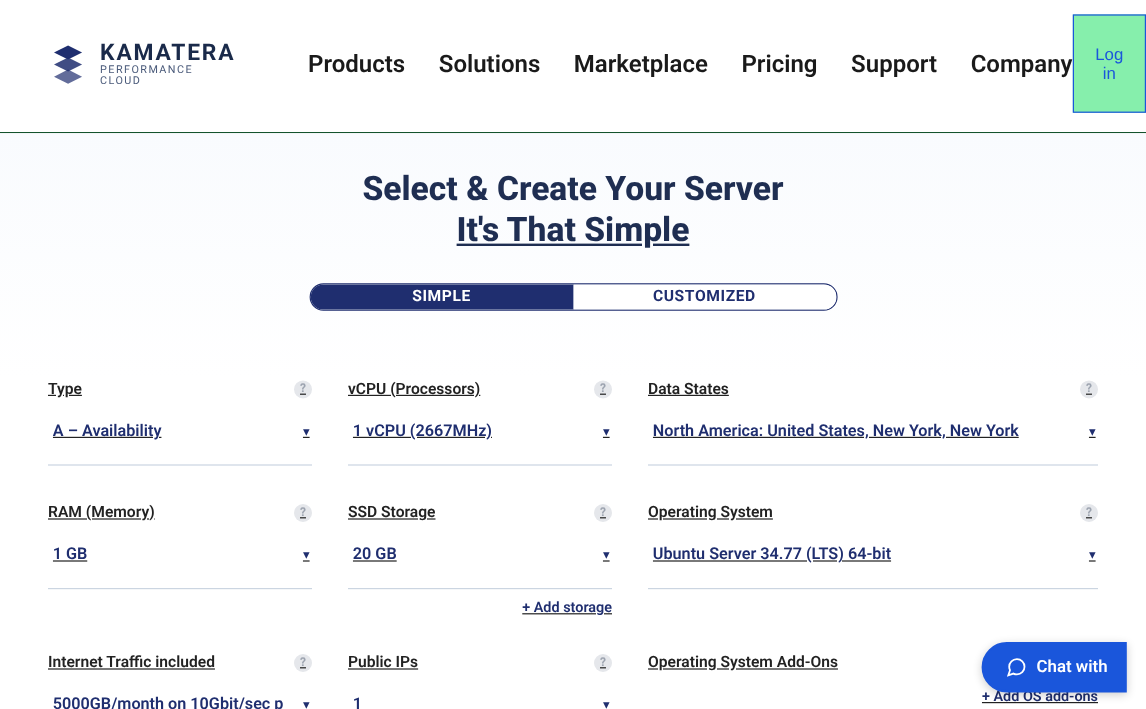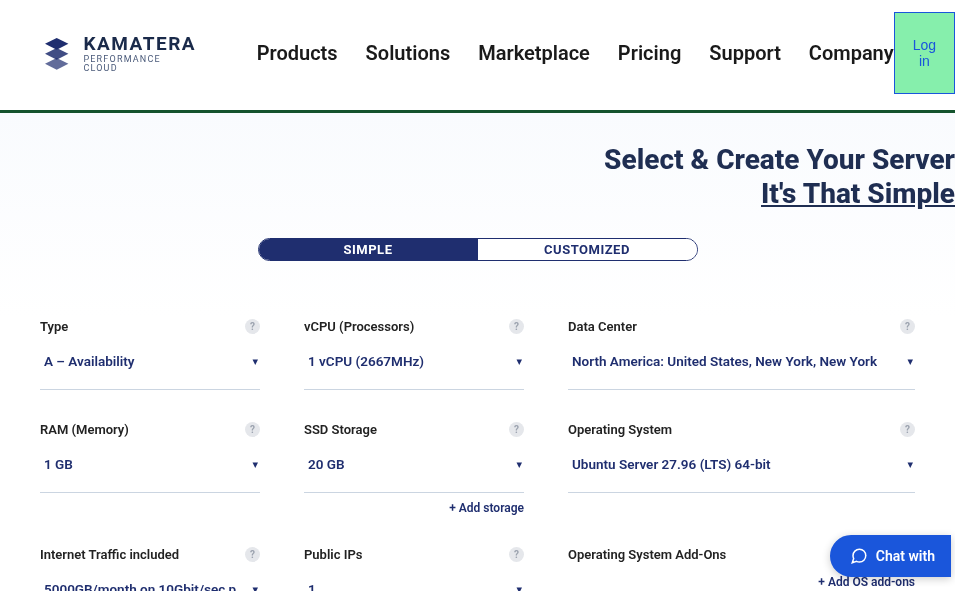--- a/index.html
+++ b/index.html
@@ -1,56 +1,56 @@
 <!DOCTYPE html>
 <html><head>
 <meta charset="utf-8">
 <style>
   * { box-sizing: border-box; margin: 0; padding: 0; }
   body { font-family: -apple-system, BlinkMacSystemFont, "Segoe UI", Roboto, Arial, sans-serif; background: #fff; color: #222; width: 955px; overflow-x: hidden; }
   
   
-  .header { display: flex; align-items: center; padding: 12px 40px 16px 40px; border-bottom: 3px solid #14532d; background: #fff; }
+  .header { display: flex; align-items: center; padding: 12px 40px 16px 40px; border-bottom: 1px solid #14532d; background: #fff; }
   .logo-wrap { display: flex; align-items: center; gap: 10px; }
   .logo-icon { width: 34px; height: 34px; }
   .logo-text { display: flex; flex-direction: column; line-height: 1; }
   .logo-brand { font-size: 19px; font-weight: 700; letter-spacing: 1.5px; color: #1a2a4a; }
   .logo-sub { font-size: 9px; letter-spacing: 1.2px; color: #4a5a7a; margin-top: 2px; }
   .nav { display: flex; gap: 28px; margin-left: 60px; }
   .nav-item { font-size: 20px; font-weight: 600; color: #1a1a1a; cursor: pointer; }
   .header-actions { margin-left: auto; display: flex; gap: 14px; align-items: center; }
   .btn-login { border: 1.5px solid #1a56db; color: #1a56db; background: #86efac; padding: 24px 18px; font-size: 14px; font-weight: 400; cursor: pointer; }
   .btn-primary { background: #0f172a; color: #fff; border: none; padding: 10px 18px; font-size: 14px; font-weight: 600; cursor: pointer; }
   
   
-  .hero { text-align: right; padding: 30px 0 20px 0; background: linear-gradient(#f9fbfe, #fff); }
+  .hero { text-align: center; padding: 30px 0 20px 0; background: linear-gradient(#f9fbfe, #fff); }
   .hero h1 { font-size: 28px; font-weight: 800; color: #1f2e52; line-height: 1.2; }
   .hero h2 { font-size: 28px; font-weight: 800; color: #1f2e52; line-height: 1.2; text-decoration: underline; }
   
   
   .toggle-wrap { display: flex; justify-content: center; margin: 28px 0 36px 0; }
   .toggle { display: flex; width: 440px; border: 1.5px solid #1f2e6f; border-radius: 999px; overflow: hidden; height: 23px; }
   .toggle-opt { flex: 1; display: flex; align-items: center; justify-content: center; font-size: 13px; font-weight: 700; letter-spacing: 0.5px; cursor: pointer; }
   .toggle-opt.active { background: #1f2e6f; color: #fff; }
   .toggle-opt.inactive { background: #fff; color: #1f2e6f; }
   
   
   .form { padding: 0 40px 30px 40px; }
-  .row { display: grid; grid-template-columns: 220px 220px 1fr; gap: 0 44px; margin-bottom: 30px; }
+  .row { display: grid; grid-template-columns: 220px 220px 1fr; gap: 0 30px; margin-bottom: 30px; text-decoration: underline; }
   .field { position: relative; }
   .label-row { display: flex; align-items: center; justify-content: space-between; margin-bottom: 12px; height: 18px; }
   .label { font-size: 13px; font-weight: 600; color: #222; }
   .help { width: 15px; height: 15px; border-radius: 50%; background: #e5e7eb; color: #9ca3af; font-size: 10px; font-weight: 700; display: flex; align-items: center; justify-content: center; cursor: pointer; }
   .select { display: flex; align-items: center; justify-content: space-between; border-bottom: 1.5px solid #cbd5e1; padding: 6px 2px 20px 4px; cursor: pointer; }
   .select-val { font-size: 13.5px; font-weight: 600; color: #1f2e6f; white-space: nowrap; overflow: hidden; text-overflow: ellipsis; }
   .chev { color: #1f2e6f; font-size: 11px; margin-left: 6px; }
   .addlink { font-size: 12px; color: #1f2e6f; font-weight: 600; text-align: right; margin-top: 8px; cursor: pointer; }
   
   
-  .chat { position: fixed; right: 4px; bottom: 14px; background: #1a56db; color: #fff; border-radius: 999px 0 0 999px; padding: 10px 14px 10px 18px; display: flex; align-items: center; gap: 8px; font-size: 14px; font-weight: 600; border: 2px solid #1a56db; box-shadow: 0 2px 8px rgba(0,0,0,0.2); cursor: pointer; }
+  .chat { position: fixed; right: 16px; bottom: 14px; background: #1a56db; color: #fff; border-radius: 999px 0 0 999px; padding: 10px 14px 10px 18px; display: flex; align-items: center; gap: 8px; font-size: 14px; font-weight: 600; border: 2px solid #1a56db; box-shadow: 0 2px 8px rgba(0,0,0,0.2); cursor: pointer; }
   .chat-icon { width: 18px; height: 18px; }
 </style>
 </head>
 <body>
 
 <header class="header">
   <div class="logo-wrap">
     <svg class="logo-icon" viewBox="0 0 40 40">
       <g fill="#1f2e6f">
         <path d="M20 2 L34 9 L20 16 L6 9 Z"></path>
@@ -106,21 +106,21 @@
         <span class="label">vCPU (Processors)</span>
         <span class="help">?</span>
       </div>
       <div class="select">
         <span class="select-val">1 vCPU (2667MHz)</span>
         <span class="chev">▾</span>
       </div>
     </div>
     <div class="field">
       <div class="label-row">
-        <span class="label">Data Center</span>
+        <span class="label">Data States</span>
         <span class="help">?</span>
       </div>
       <div class="select">
         <span class="select-val">North America: United States, New York, New York</span>
         <span class="chev">▾</span>
       </div>
     </div>
   </div>
 
   <div class="row">
@@ -144,21 +144,21 @@
         <span class="chev">▾</span>
       </div>
       <div class="addlink">+ Add storage</div>
     </div>
     <div class="field">
       <div class="label-row">
         <span class="label">Operating System</span>
         <span class="help">?</span>
       </div>
       <div class="select">
-        <span class="select-val">Ubuntu Server 27.96 (LTS) 64-bit</span>
+        <span class="select-val">Ubuntu Server 34.77 (LTS) 64-bit</span>
         <span class="chev">▾</span>
       </div>
     </div>
   </div>
 
   <div class="row">
     <div class="field">
       <div class="label-row">
         <span class="label">Internet Traffic included</span>
         <span class="help">?</span>

